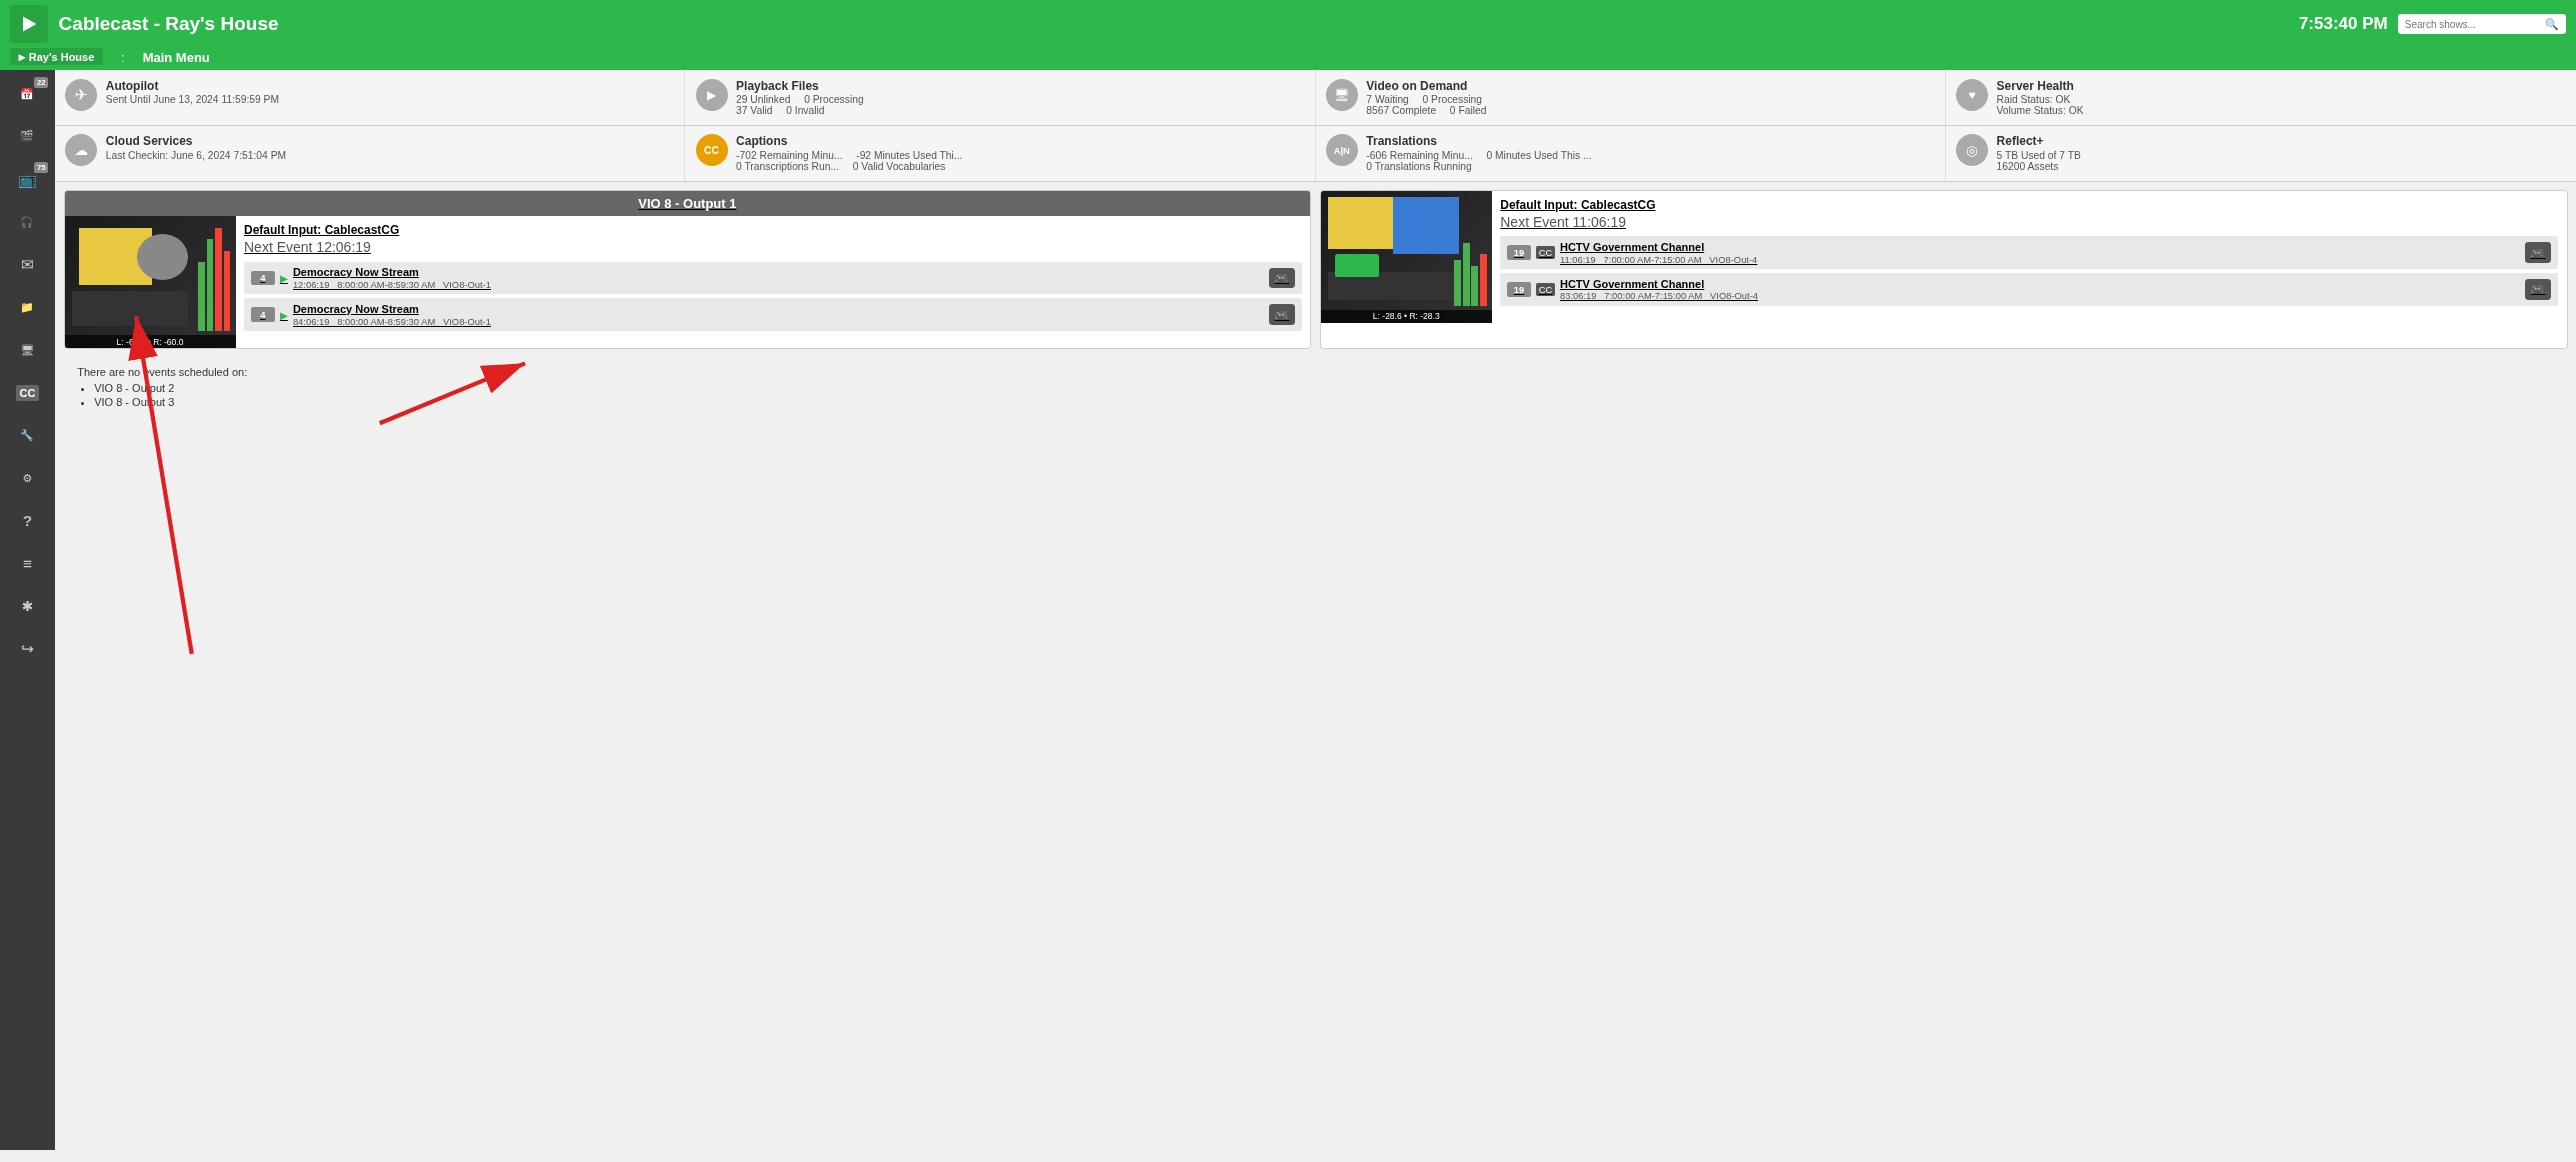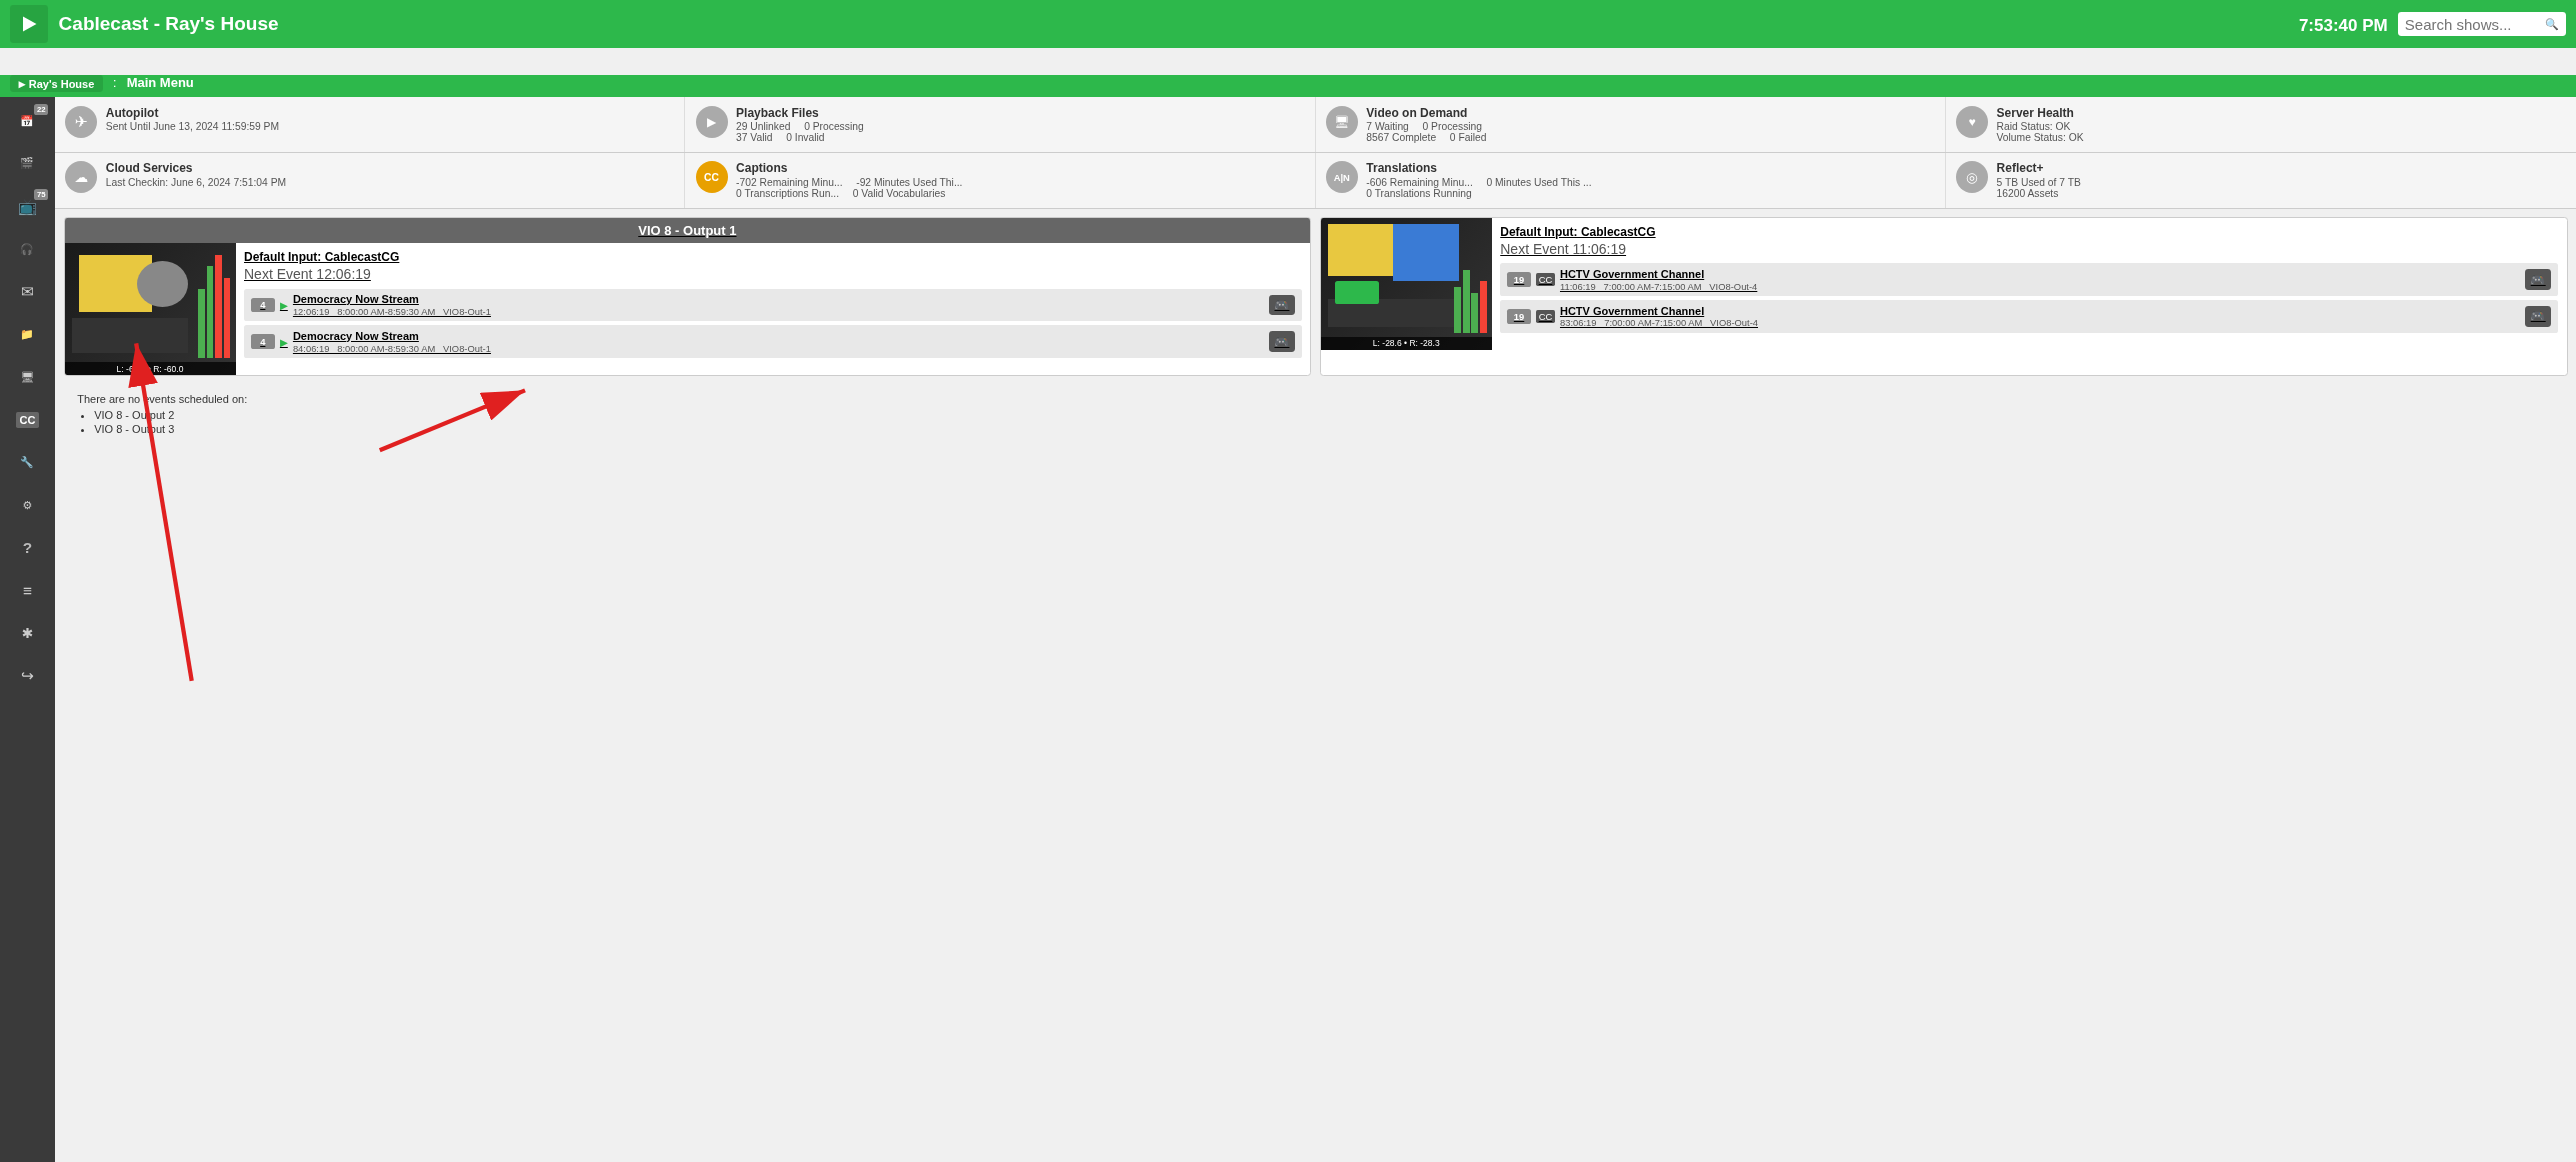--- a/index.html
+++ b/index.html
@@ -48,33 +48,32 @@
       display: flex;
       align-items: center;
       background: white;
       border-radius: 3.4px;
       padding: 3.4px 6.8px;
       gap: 3.4px;
     }
     .search-box input {
       border: none;
       outline: none;
-      font-size: 15px;
+      font-size: 10px;
       width: 137px;
       color: #999;
     }
 
     
     .breadcrumb-bar {
       background: #2db84b;
       padding: 0 10.3px 5.1px 10.3px;
       display: flex;
-      align-items: flex-start;
-      gap: 10px;
-      margin-top: 27px;
+      align-items: flex-end;
+      gap: 18px;
     }
     .breadcrumb-tag {
       background: #27a441;
       color: white;
       border-radius: 3.4px;
       padding: 2.6px 8.5px;
       font-size: 11px;
       font-weight: bold;
       display: flex;
       align-items: center;

